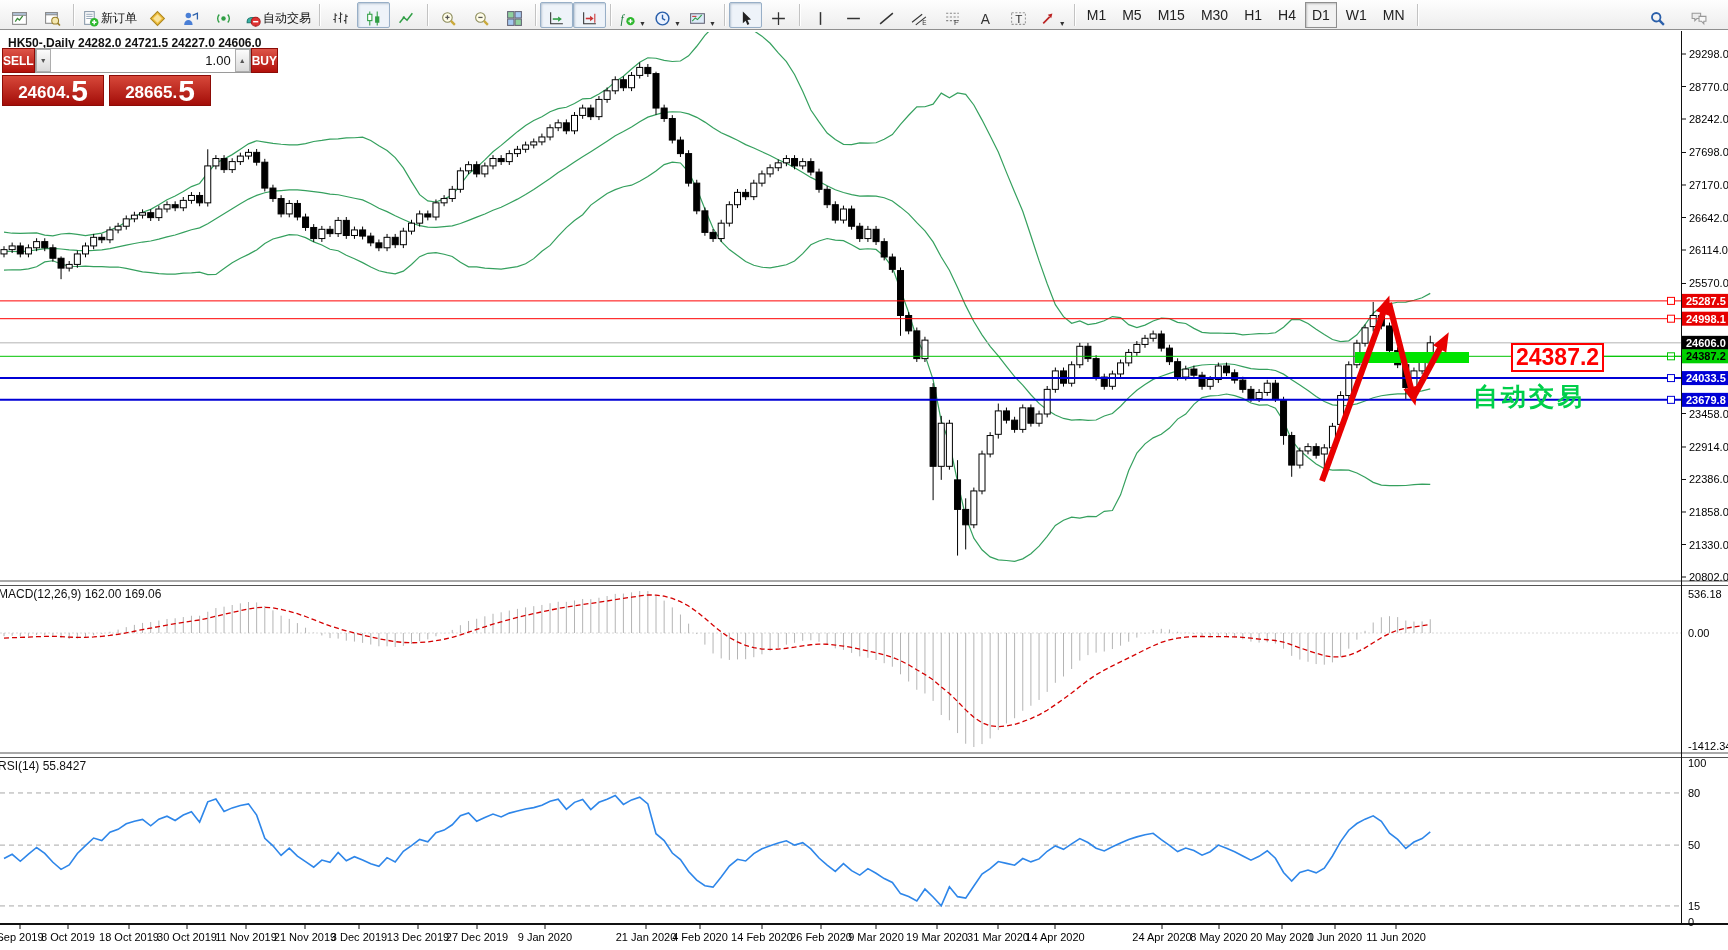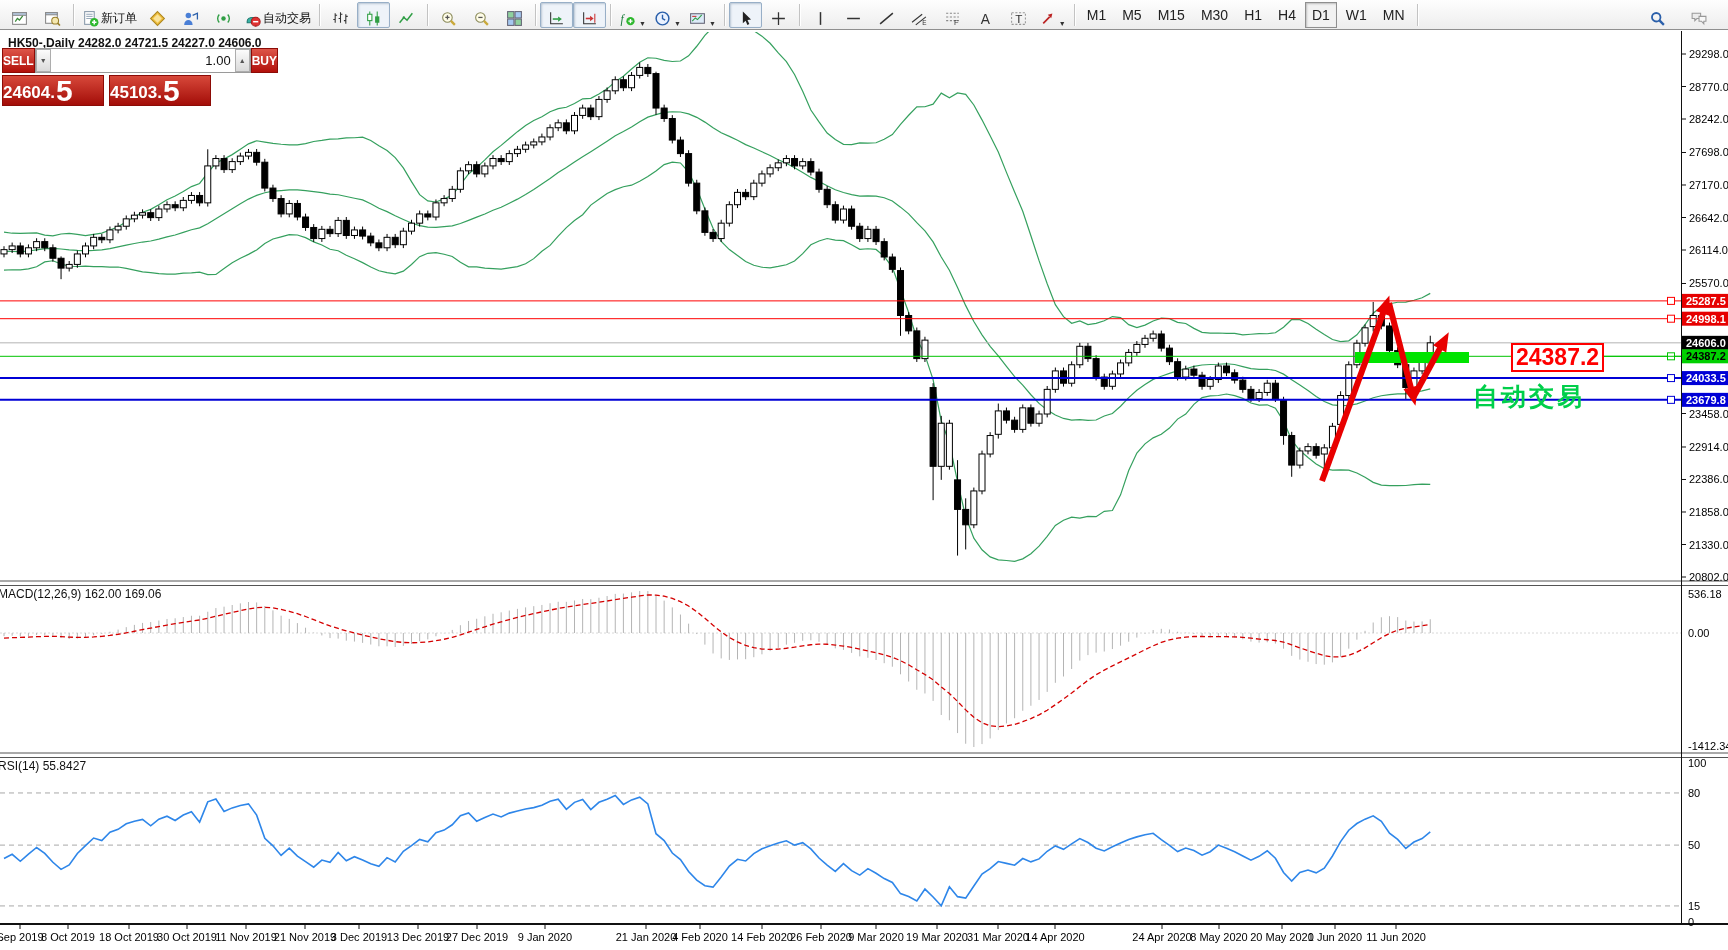--- a/index.html
+++ b/index.html
@@ -28,21 +28,21 @@
   .btn-sell,.btn-buy{background:linear-gradient(#dd5549,#b2100a);color:#fff;font-weight:bold;font-size:12px;
     display:flex;align-items:center;justify-content:center;border:1px solid #8c0b06;box-sizing:border-box}
   .btn-sell{width:45px}.btn-buy{width:46px}
   .oc-spin{flex:1;display:flex;background:#f0abfc;border:1px solid #9a9a9a;box-sizing:border-box}
   .spin-btn{width:15px;background:linear-gradient(#fcfcfc,#dadada);border:1px solid #adadad;
     display:flex;align-items:center;justify-content:center;font-size:7px;color:#555;box-sizing:border-box}
   .oc-vol{flex:1;border:none;outline:none;text-align:right;font-size:13px;color:#111;padding:0 4px;
     font-family:"Liberation Sans",sans-serif;min-width:0}
   .oc-row2{display:flex;gap:5px;margin-top:2px}
   .price-box{flex:1;height:31px;background:linear-gradient(#d7483a,#a30d08);border:1px solid #8c0b06;
-    color:#fff;display:flex;align-items:flex-end;padding-bottom:1px;box-sizing:border-box}
+    color:#fff;display:flex;align-items:flex-end;justify-content:center;padding-bottom:1px;box-sizing:border-box}
   .pb-main{font-size:17px;font-weight:bold;line-height:22px}
   .pb-big{font-size:30px;font-weight:bold;line-height:27px;margin-left:1px}
   .callout{position:absolute;z-index:3;border:2px solid #ff0000;background:#fff;color:#ff0000;
     font-size:23px;font-weight:bold;line-height:25px;padding:0 3px}
   .cn-label{position:absolute;z-index:3;color:#00cf4a;font-size:25px;font-weight:bold;letter-spacing:3px;white-space:nowrap}
 </style>
 </head>
 <body>
 
 <div id="stage">
@@ -984,21 +984,21 @@
         <div class="spin-btn">▲</div>
       </div>
       <div class="btn-buy">BUY</div>
     </div>
     <div class="oc-row2">
       <div class="price-box">
         <span class="pb-main">24604.</span>
         <span class="pb-big">5</span>
       </div>
       <div class="price-box">
-        <span class="pb-main">45103.</span>
+        <span class="pb-main">28665.</span>
         <span class="pb-big">5</span>
       </div>
     </div>
   </div>
 
   <div class="ind-label" style="left:-2px;top:587px">MACD(12,26,9) 162.00 169.06</div>
   <div class="ind-label" style="left:-2px;top:759px">RSI(14) 55.8427</div>
 
   <div class="callout" style="left:1511px;top:343px">24387.2</div>
   <div class="cn-label" style="left:1473px;top:380px">自动交易</div>

